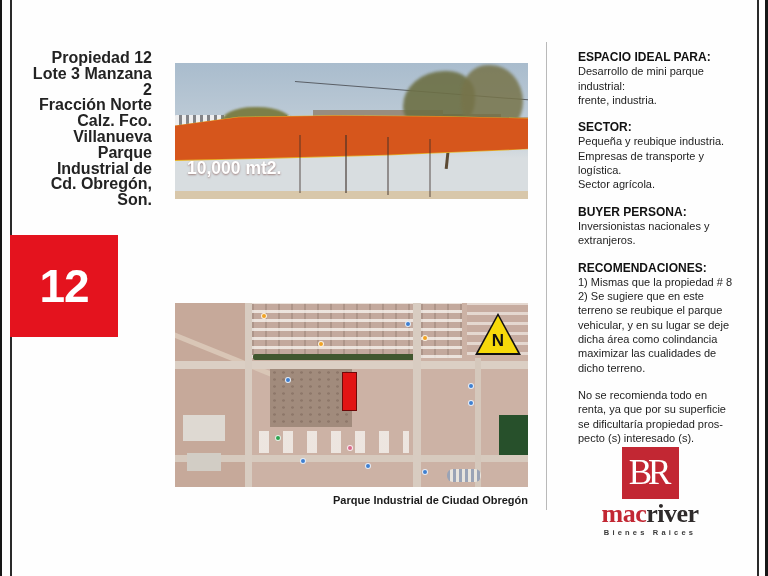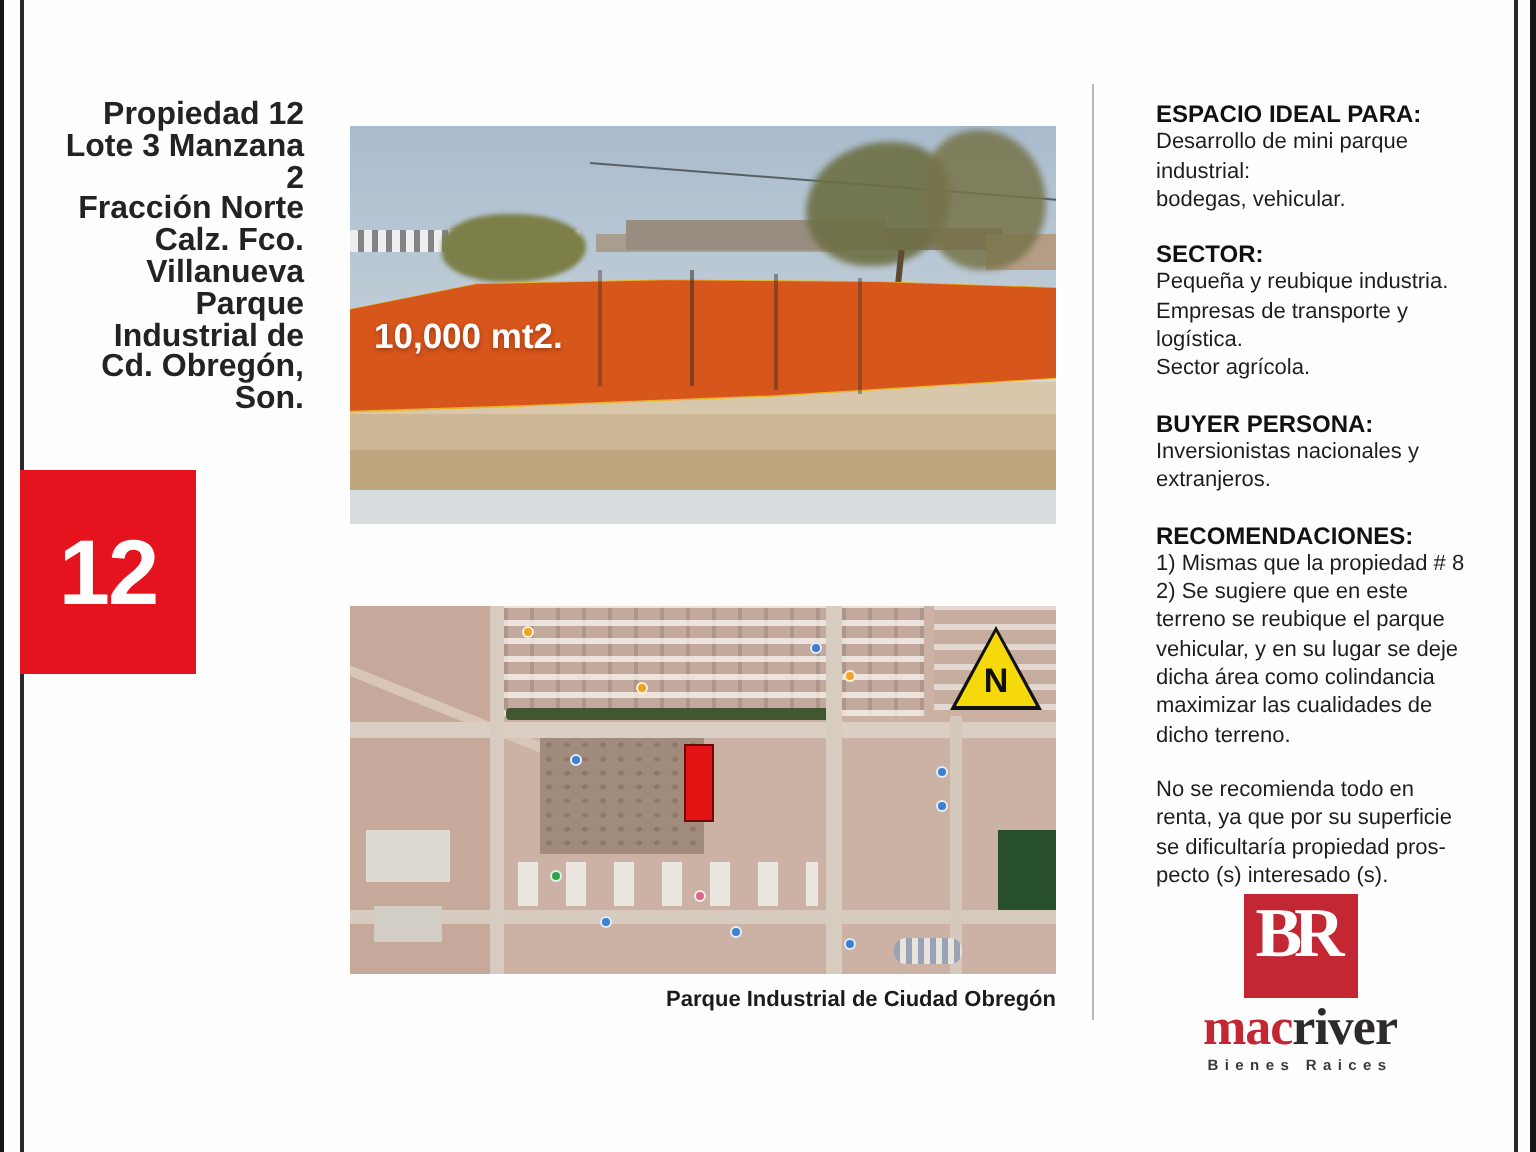--- a/index.html
+++ b/index.html
@@ -12,26 +12,26 @@
   .edge.outer-left  { left:0;     width:2px;   background:#161616; }
   .edge.inner-left  { left:10px;  width:1.5px; background:#2a2a2a; }
   .edge.inner-right { left:757px; width:1.5px; background:#2a2a2a; }
   .edge.outer-right { left:765px; width:3px;   background:#161616; }
 
   
   .addr { position:absolute; left:28px; top:50px; width:124px; text-align:right;
           font-size:16px; line-height:15.8px; font-weight:600; color:#232323; }
 
   
-  .badge { position:absolute; left:10px; top:235px; width:88px; height:102px;
+  .badge { position:absolute; left:10px; top:235px; width:108px; height:102px;
            background:#e4131e; display:flex; align-items:center; justify-content:center; }
   .badge span { color:#ffffff; font-size:46px; font-weight:700; letter-spacing:-1px; }
 
   
-  .photo { position:absolute; left:175px; top:63px; width:353px; height:199px; overflow:hidden; background:#c7d1da; }
+  .photo { position:absolute; left:175px; top:63px; width:353px; height:136px; overflow:hidden; background:#c7d1da; }
   .sky { position:absolute; inset:0; background:linear-gradient(#a9bccd 0%, #c3cfd9 55%, #d8dde0 70%); }
   .powerline { position:absolute; left:120px; top:18px; width:260px; height:1px; background:#5a5f66;
                transform:rotate(4.5deg); transform-origin:left top; }
   .cars-strip { position:absolute; left:0; top:52px; width:115px; height:11px; background:#8e8f92;
                 background-image:repeating-linear-gradient(90deg, rgba(255,255,255,.85) 0 4px, rgba(120,120,125,.5) 4px 7px); border-radius:1px; }
   .far-buildings { position:absolute; left:138px; top:47px; width:130px; height:15px; background:#978d80;
                    box-shadow:60px 2px 0 -2px #857a6c, -18px 4px 0 -3px #a99e8d; }
   .right-building { position:absolute; left:318px; top:54px; width:35px; height:18px; background:#b49d85; }
   .bush-1 { position:absolute; left:46px; top:44px; width:72px; height:34px; background:#7c7f48;
             border-radius:48% 52% 55% 45%; filter:blur(1px); }
@@ -101,21 +101,21 @@
 
   
   .rcol { position:absolute; left:578px; top:50px; width:172px; font-size:11px; line-height:14.3px;
           color:#1d1d1d; font-weight:500; }
   .rcol .section { margin-bottom:13px; }
   .rcol h3 { font-size:12px; line-height:14.3px; font-weight:800; color:#111; }
 
   
   .logo { position:absolute; left:586px; top:447px; width:128px; text-align:center; }
   .logo-square { width:57px; height:52px; margin:0 auto; background:#c22733;
-                 display:flex; align-items:flex-start; justify-content:center;font-weight:bold; }
+                 display:flex; align-items:center; justify-content:center; }
   .logo-square span { font-family:"Liberation Serif", serif; font-size:35px; color:#ffffff;
                       letter-spacing:-4px; margin-left:-4px; }
   .logo-name { margin-top:2px; font-size:26px; font-weight:700; letter-spacing:-0.5px; line-height:26px;font-family:Liberation Serif, serif; }
   .logo-name .red { color:#c22733; }
   .logo-name .dark { color:#2e2a2a; }
   .logo-tag { margin-top:1px; font-size:7.5px; font-weight:700; letter-spacing:3.2px; color:#3a3a3a; }
 </style>
 </head>
 <body>
 
@@ -193,21 +193,21 @@
   </div>
   <div class="caption map-cap">Parque Industrial de Ciudad Obregón</div>
 
   <div class="divider"></div>
 
   <div class="rcol">
     <div class="section">
       <h3>ESPACIO IDEAL PARA:</h3>
       <div>Desarrollo de mini parque</div>
       <div>industrial:</div>
-      <div>bodegas, vehicular.</div>
+      <div>frente, industria.</div>
     </div>
     <div class="section">
       <h3>SECTOR:</h3>
       <div>Pequeña y reubique industria.</div>
       <div>Empresas de transporte y</div>
       <div>logística.</div>
       <div>Sector agrícola.</div>
     </div>
     <div class="section">
       <h3>BUYER PERSONA:</h3>

